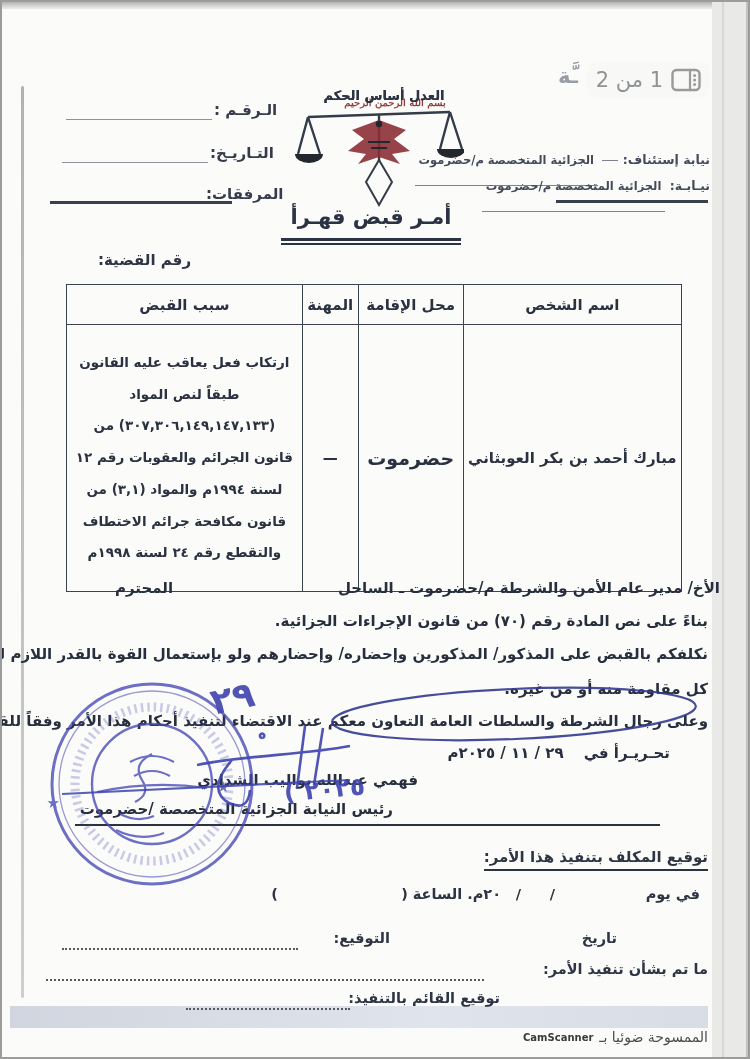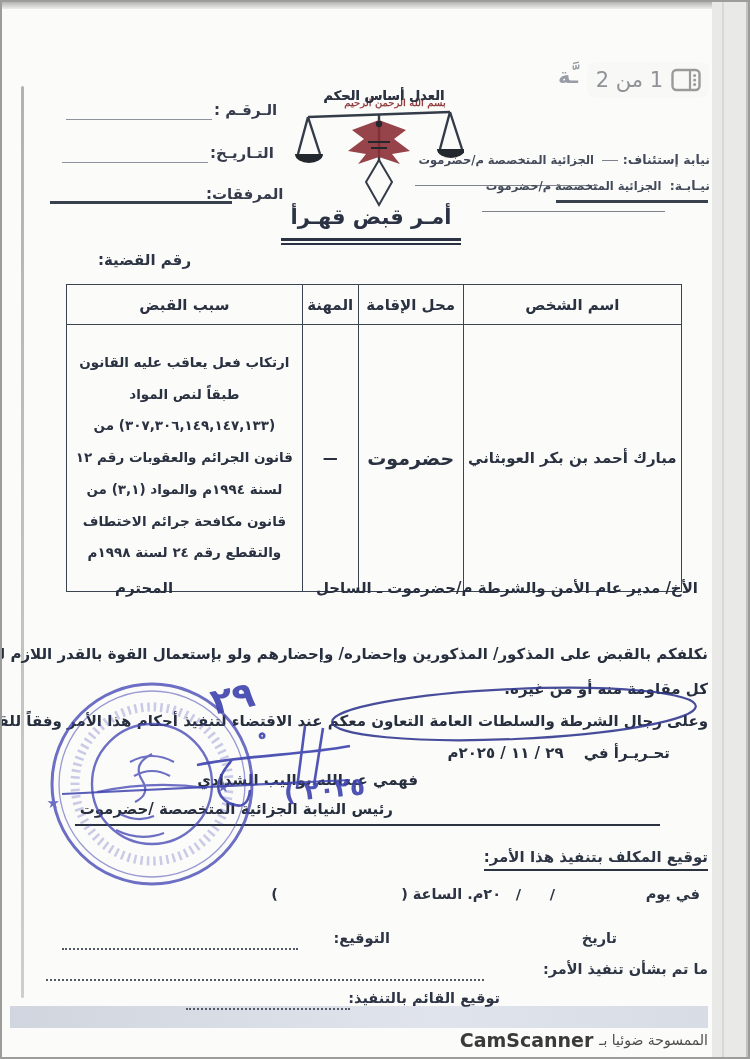--- a/index.html
+++ b/index.html
@@ -53,21 +53,21 @@
   
   .b{font-size:15px;font-weight:700;color:#272f3f;white-space:nowrap;}
   .issued-row{display:flex;gap:20px;direction:rtl;}
   .long-rule{top:822px;left:73px;width:585px;height:2px;background:#2b3240;}
   .dots{border-bottom:2px dotted #525a68;height:2px;}
   .exec-title{top:846px;right:40px;font-size:15px;font-weight:800;border-bottom:2px solid #2b3240;padding-bottom:3px;}
   .exec{font-size:14.5px;font-weight:700;white-space:nowrap;}
   
   .footer{top:1027px;right:40px;display:flex;direction:rtl;gap:6px;align-items:center;}
   .footer-prefix{font-size:14px;color:#4c4c4c;}
-  .footer-brand{font-size:19px;color:#3a3a3a;font-weight:600;direction:ltr;}
+  .footer-brand{font-size:10px;color:#3a3a3a;font-weight:600;direction:ltr;}
   svg{display:block;}
   .hw{pointer-events:none;}
 </style>
 </head>
 <body>
 
 <div class="frame">
 
   <div class="abs top-strip"></div>
   <div class="abs right-band">
@@ -143,22 +143,23 @@
     </tr>
     <tr>
       <td class="c-name">مبارك أحمد بن بكر العوبثاني</td>
       <td class="c-res">حضرموت</td>
       <td class="c-prof">—</td>
       <td class="c-reason">ارتكاب فعل يعاقب عليه القانون طبقاً لنص المواد (٣٠٧,٣٠٦,١٤٩,١٤٧,١٣٣) من قانون الجرائم والعقوبات رقم ١٢ لسنة ١٩٩٤م والمواد (٣,١) من قانون مكافحة جرائم الاختطاف والتقطع رقم ٢٤ لسنة ١٩٩٨م</td>
     </tr>
   </tbody>
     </table>
 
-  <div class="abs b" style="top:577px;right:50px;">الأخ/ مدير عام الأمن والشرطة م/حضرموت ـ الساحل</div>
+  <div class="abs b" style="top:577px;right:28px;">الأخ/ مدير عام الأمن والشرطة م/حضرموت ـ الساحل</div>
   <div class="abs b" style="top:577px;left:113px;">المحترم</div>
+  <div class="abs b" style="top:610px;right:40px;">بناءً على نص المادة رقم (٧٠) من قانون الإجراءات الجزائية.</div>
   <div class="abs b" style="top:643px;right:40px;">نكلفكم بالقبض على المذكور/ المذكورين وإحضاره/ وإحضارهم ولو بإستعمال القوة بالقدر اللازم للتغلب على</div>
   <div class="abs b" style="top:678px;right:40px;">كل مقاومة منه أو من غيره.</div>
   <div class="abs b" style="top:710px;right:40px;">وعلى رجال الشرطة والسلطات العامة التعاون معكم عند الاقتضاء لتنفيذ أحكام هذا الأمر وفقاً للقانون</div>
   <div class="abs b issued-row" style="top:742px;right:78px;">
     <span>تحـريـرأ في</span>
     <span>٢٩ / ١١ / ٢٠٢٥م</span>
   </div>
   <div class="abs b" style="top:769px;right:330px;font-weight:800;">فهمي عبدالله بواليب الشدادي</div>
   <div class="abs b" style="top:798px;right:355px;font-weight:800;">رئيس النيابة الجزائية المتخصصة /حضرموت</div>
   <div class="abs long-rule"></div>

